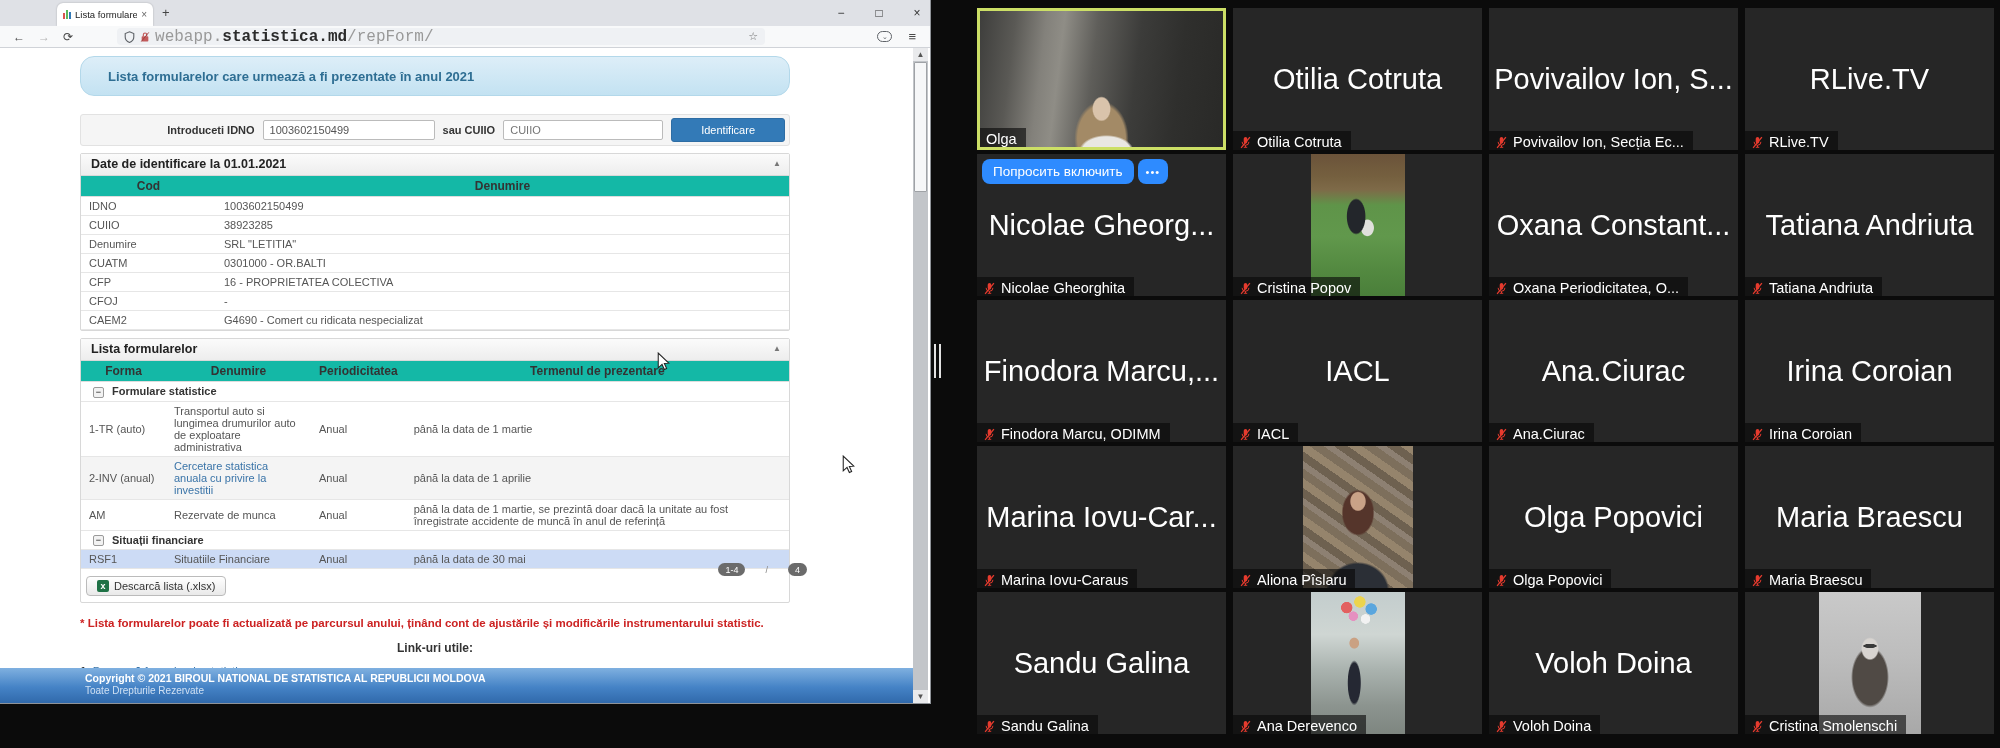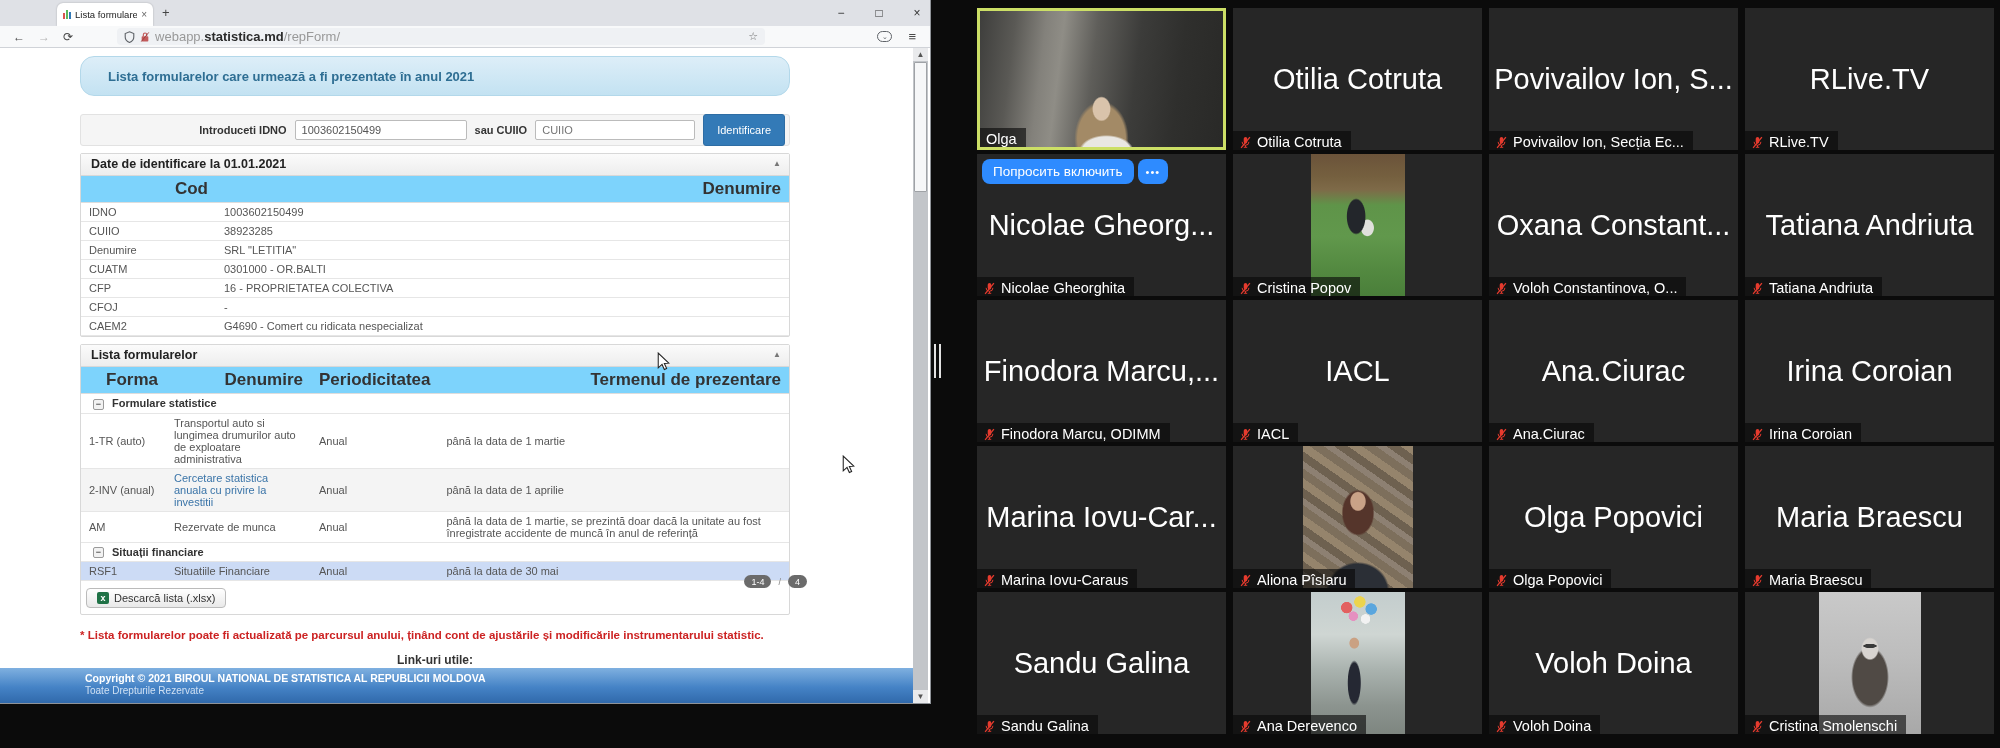--- a/index.html
+++ b/index.html
@@ -23,65 +23,65 @@
   .tab-close { font-size:10px; color:#666; cursor:default; }
   .newtab { position:absolute; left:162px; top:5px; font-size:13px; color:#444; }
   .wincontrols { position:absolute; right:6px; top:0; height:26px; display:flex; align-items:center; gap:24px; }
   .wc { font-size:12px; color:#333; width:14px; text-align:center; }
   .navbar { position:absolute; left:0; top:26px; width:100%; height:22px; background:#f8f9fa;
             border-bottom:1px solid #d0d3d8; display:flex; align-items:center; }
   .navbtn { font-size:12px; color:#4a4a4a; margin-left:13px; }
   .navbtn.fwd { color:#b4b4b4; }
   .urlfield { margin-left:44px; width:648px; height:17px; background:#eff1f4; border-radius:4px;
               display:flex; align-items:center; padding:0 7px; gap:5px; }
-  .url-text { font-size:13px; color:#999; white-space:nowrap; flex:1; }
+  .url-text { font-size:16px; color:#999; white-space:nowrap; flex:1;font-family:Liberation Mono, monospace; }
   .url-text b { color:#2b2b2b; font-weight:bold; }
   .star { font-size:11px; color:#777; }
   .nav-right { margin-left:auto; display:flex; align-items:center; gap:16px; margin-right:14px; }
   .pocket { width:15px; height:11px; border:1.4px solid #5f6368; border-radius:7px;
             display:flex; align-items:center; justify-content:center; font-size:7px; color:#5f6368; }
   .hamburger { font-size:13px; color:#4a4a4a; }
 
   .content { position:absolute; left:0; top:48px; width:913px; height:655px; background:#fff; overflow:hidden; }
   .page-col { position:absolute; left:80px; top:8px; width:710px; }
 
   .banner { height:40px; line-height:40px; padding-left:27px; font-size:13px; font-weight:bold;
             color:#2e6e93; background:linear-gradient(#ddeef8,#c3e2f2); border:1px solid #b3d8ea; border-radius:14px; }
   .formbar { margin-top:18px; height:32px; background:#f5f5f5; border:1px solid #e2e2e2; border-radius:3px;
              display:flex; align-items:center; justify-content:flex-end; gap:8px; padding-right:4px; }
   .formbar label { font-size:11px; font-weight:bold; color:#333; }
   .formbar input { height:20px; border:1px solid #bbb; border-radius:2px; font-size:11px; color:#555;
                    padding:0 6px; font-family:"Liberation Sans",sans-serif; }
   #idno-input { width:172px; } #cuiio-input { width:160px; }
-  .btn-ident { height:32px; background:#337ab7; border:1px solid #2e6da4; border-radius:3px; color:#fff;
-               font-size:11px; padding:0 13px; font-family:"Liberation Sans",sans-serif; }
+  .btn-ident { height:24px; background:#337ab7; border:1px solid #2e6da4; border-radius:3px; color:#fff;
+               font-size:11px; padding:0 29px; font-family:"Liberation Sans",sans-serif; }
 
   .panel { margin-top:7px; border:1px solid #d8d8d8; border-radius:2px; }
   .panel-h { background:linear-gradient(#fbfbfb,#ededed); border-bottom:1px solid #d8d8d8;
              font-size:12.5px; font-weight:bold; color:#222; padding:3px 10px 4px; position:relative; }
   .caret { position:absolute; right:8px; top:5px; font-size:8px; color:#777; }
   table { width:100%; border-collapse:collapse; }
-  th { text-align:right; font-size:17px; color:#333; padding:3px 8px; border-bottom:1px solid #ddd;
-       background:#7dd3fc; }
+  th { text-align:center; font-size:12px; color:#333; padding:3px 8px; border-bottom:1px solid #ddd;
+       background:#14b8a6; }
   td { font-size:11px; color:#555; padding:3px 8px; border-bottom:1px solid #e6e6e6; vertical-align:middle; }
   .ident-c1 { width:135px; }
   .c-forma { width:85px; } .c-den { width:145px; } .c-per { width:76px; }
   tr.group td { font-weight:bold; color:#333; }
   .collapse-box { display:inline-block; width:11px; height:11px; border:1px solid #9a9a9a; border-radius:2px;
                   background:#f2f2f2; font-size:9px; line-height:9px; text-align:center; color:#555;
                   margin:0 8px 0 4px; vertical-align:middle; }
   tr.shade td { background:#f4f4f4; }
   tr.hilite td { background:#ccdbf5; }
   a.tbl-link, a.page-link { color:#3a74a8; text-decoration:none;margin-top:12px; }
   .dl-row { padding:6px 5px; position:relative; }
   .dl-btn { display:inline-flex; align-items:center; gap:5px; border:1px solid #bbb; border-radius:4px;
             background:linear-gradient(#fff,#e9e9e9); font-size:11px; color:#333; padding:3px 10px; }
   .xlsx-ico { display:inline-block; width:12px; height:12px; background:#1f7246; border-radius:2px;
               color:#fff; font-size:9px; line-height:12px; text-align:center; font-weight:bold; }
-  .pager { position:absolute; right:-18px; bottom:26px; display:flex; align-items:center; gap:7px; }
+  .pager { position:absolute; right:-18px; bottom:26px; display:flex; align-items:center; gap:20px; }
   .pill { background:#6b6b6b; color:#fff; font-size:9px; border-radius:9px; padding:1.5px 7px; }
   .pager-sep { color:#888; font-size:9px; }
 
   .note { margin-top:14px; font-size:11.5px; font-weight:bold; color:#cc2222; }
   .links-title { margin-top:12px; font-size:12px; font-weight:bold; color:#333;text-align:center; }
   .ulink { margin-top:10px; font-size:11.5px; color:#333; }
   .ulink .pfx { font-weight:bold; }
 
   .site-footer { position:absolute; left:0; bottom:0; width:913px; height:35px;
                  background:linear-gradient(#7fb0e0 0%,#4583c6 55%,#3069ab 100%); padding:4px 0 0 85px; }
@@ -416,21 +416,21 @@
         </div>
         <div class="tile">
           <div class="big-name">Oxana Constant...</div>
           <div class="name-tag">
   <svg viewBox="0 0 16 16" width="13" height="13">
     <rect x="5.8" y="1.2" width="4.4" height="8.2" rx="2.2" fill="#e63b2e"></rect>
     <path d="M3.8 7.2a4.2 4.2 0 0 0 8.4 0" stroke="#e63b2e" fill="none" stroke-width="1.2"></path>
     <path d="M8 11.4v2.2M5.9 13.9h4.2" stroke="#e63b2e" stroke-width="1.2"></path>
     <path d="M2.6 14.6l10.8-13.2" stroke="#e63b2e" stroke-width="1.6"></path>
   </svg>
-<span>Voloh Constantinova, O...</span>
+<span>Oxana Periodicitatea, O...</span>
           </div>
         </div>
         <div class="tile">
           <div class="big-name">Tatiana Andriuta</div>
           <div class="name-tag">
   <svg viewBox="0 0 16 16" width="13" height="13">
     <rect x="5.8" y="1.2" width="4.4" height="8.2" rx="2.2" fill="#e63b2e"></rect>
     <path d="M3.8 7.2a4.2 4.2 0 0 0 8.4 0" stroke="#e63b2e" fill="none" stroke-width="1.2"></path>
     <path d="M8 11.4v2.2M5.9 13.9h4.2" stroke="#e63b2e" stroke-width="1.2"></path>
     <path d="M2.6 14.6l10.8-13.2" stroke="#e63b2e" stroke-width="1.6"></path>

